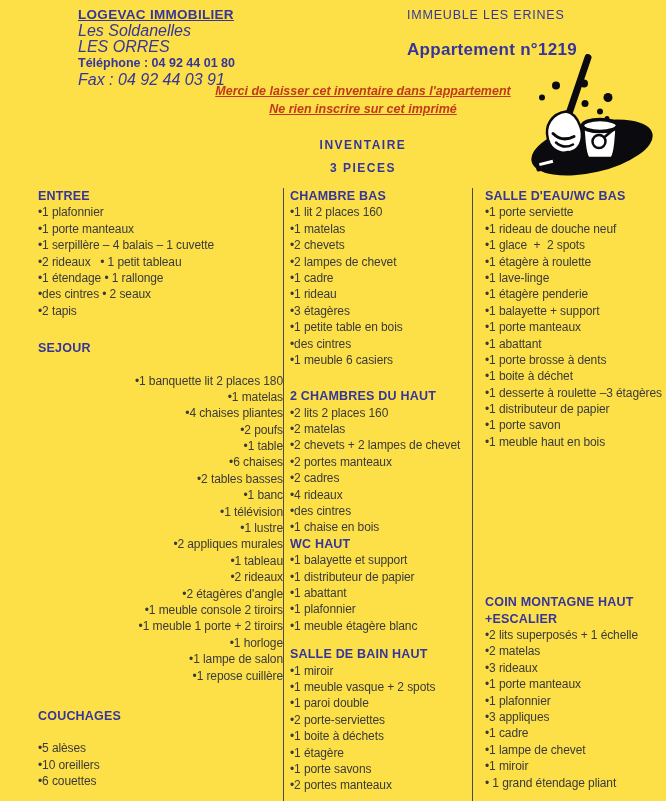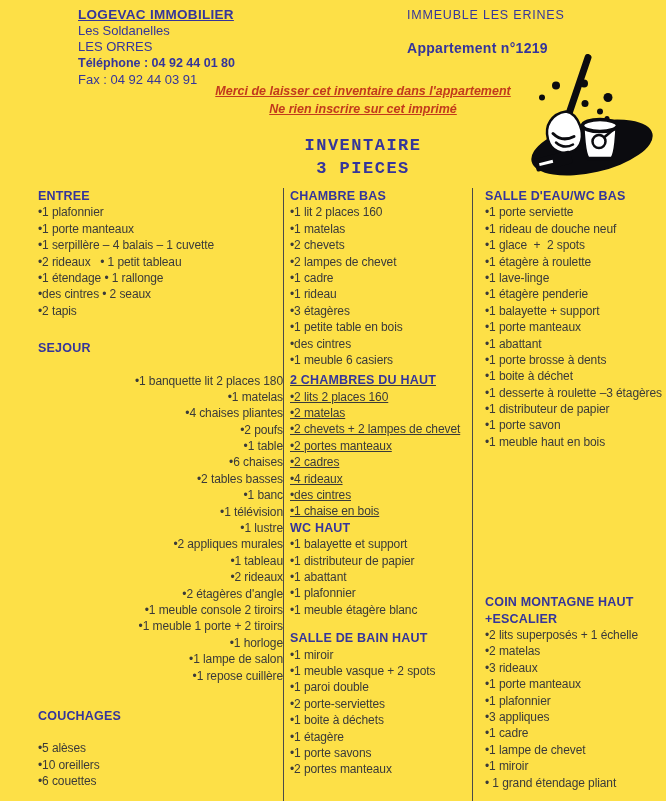--- a/index.html
+++ b/index.html
@@ -11,44 +11,44 @@
   *{margin:0;padding:0;box-sizing:border-box;}
   html,body{background:#fff;}
   body{font-family:"Liberation Sans",sans-serif;}
   .page{
     position:relative;width:666px;height:801px;background:#fde047;overflow:hidden;
     color:var(--body);
   }
   
   .agency{position:absolute;left:78px;top:6px;color:var(--blue);}
   .agency .name{font-size:13.5px;font-weight:bold;text-decoration:underline;line-height:17px;letter-spacing:.3px;}
-  .agency .line{font-size:13px;line-height:16.2px;}
+  .agency .line{font-size:16px;line-height:16.2px;font-style:italic;}
   .agency .phone{font-size:12.5px;font-weight:bold;line-height:16.2px;}
   .building{position:absolute;left:407px;top:7px;color:var(--blue);}
   .building .bname{font-size:12.5px;font-weight:normal;letter-spacing:.8px;line-height:16px;}
-  .building .apt{font-size:14px;font-weight:bold;letter-spacing:.3px;margin-top:17px;}
+  .building .apt{font-size:17px;font-weight:bold;letter-spacing:.3px;margin-top:17px;}
   .notices{position:absolute;left:60px;right:0;top:82px;text-align:center;color:var(--red);}
   .notices .n{font-size:12.5px;font-weight:bold;font-style:italic;text-decoration:underline;line-height:18px;}
   .doc-title{position:absolute;left:60px;right:0;top:134px;text-align:center;color:var(--blue);}
-  .doc-title .t{font-size:17px;font-weight:bold;letter-spacing:1.5px;line-height:23px;font-family:Liberation Mono, monospace;}
+  .doc-title .t{font-size:12px;font-weight:bold;letter-spacing:1.5px;line-height:23px;}
   
   .clipart{position:absolute;left:522px;top:54px;width:140px;height:128px;}
   
   .col{position:absolute;top:188px;min-height:613px;}
   .col1{left:38px;width:245px;}
   .col2{left:283px;width:189px;border-left:1px solid var(--divider);padding-left:6px;}
   .col3{left:472px;width:208px;border-left:1px solid var(--divider);padding-left:12px;}
   .sec-title{color:var(--blue);font-size:12.5px;font-weight:bold;line-height:16.4px;height:16.4px;letter-spacing:.2px;white-space:pre;}
   .item{font-size:12px;line-height:16.4px;height:16.4px;white-space:pre;letter-spacing:-0.1px;}
   
   .col1 .section:nth-child(2){margin-top:21px;}
   .col1 .section:nth-child(2) .sec-items{margin-top:16px;text-align:right;}
   .col1 .section:nth-child(3){margin-top:24px;}
   .col1 .section:nth-child(3) .sec-items{margin-top:16px;}
-  .col2 .section:nth-child(2){margin-top:4px;text-decoration:underline;}
+  .col2 .section:nth-child(2){margin-top:20px;}
   .col2 .section:nth-child(4){margin-top:12px;}
   .col3 .section:nth-child(2){margin-top:144px;}
 </style>
 </head>
 <body>
 
 <div class="page">
 
   <div class="agency">
     <div class="name">LOGEVAC IMMOBILIER</div>

